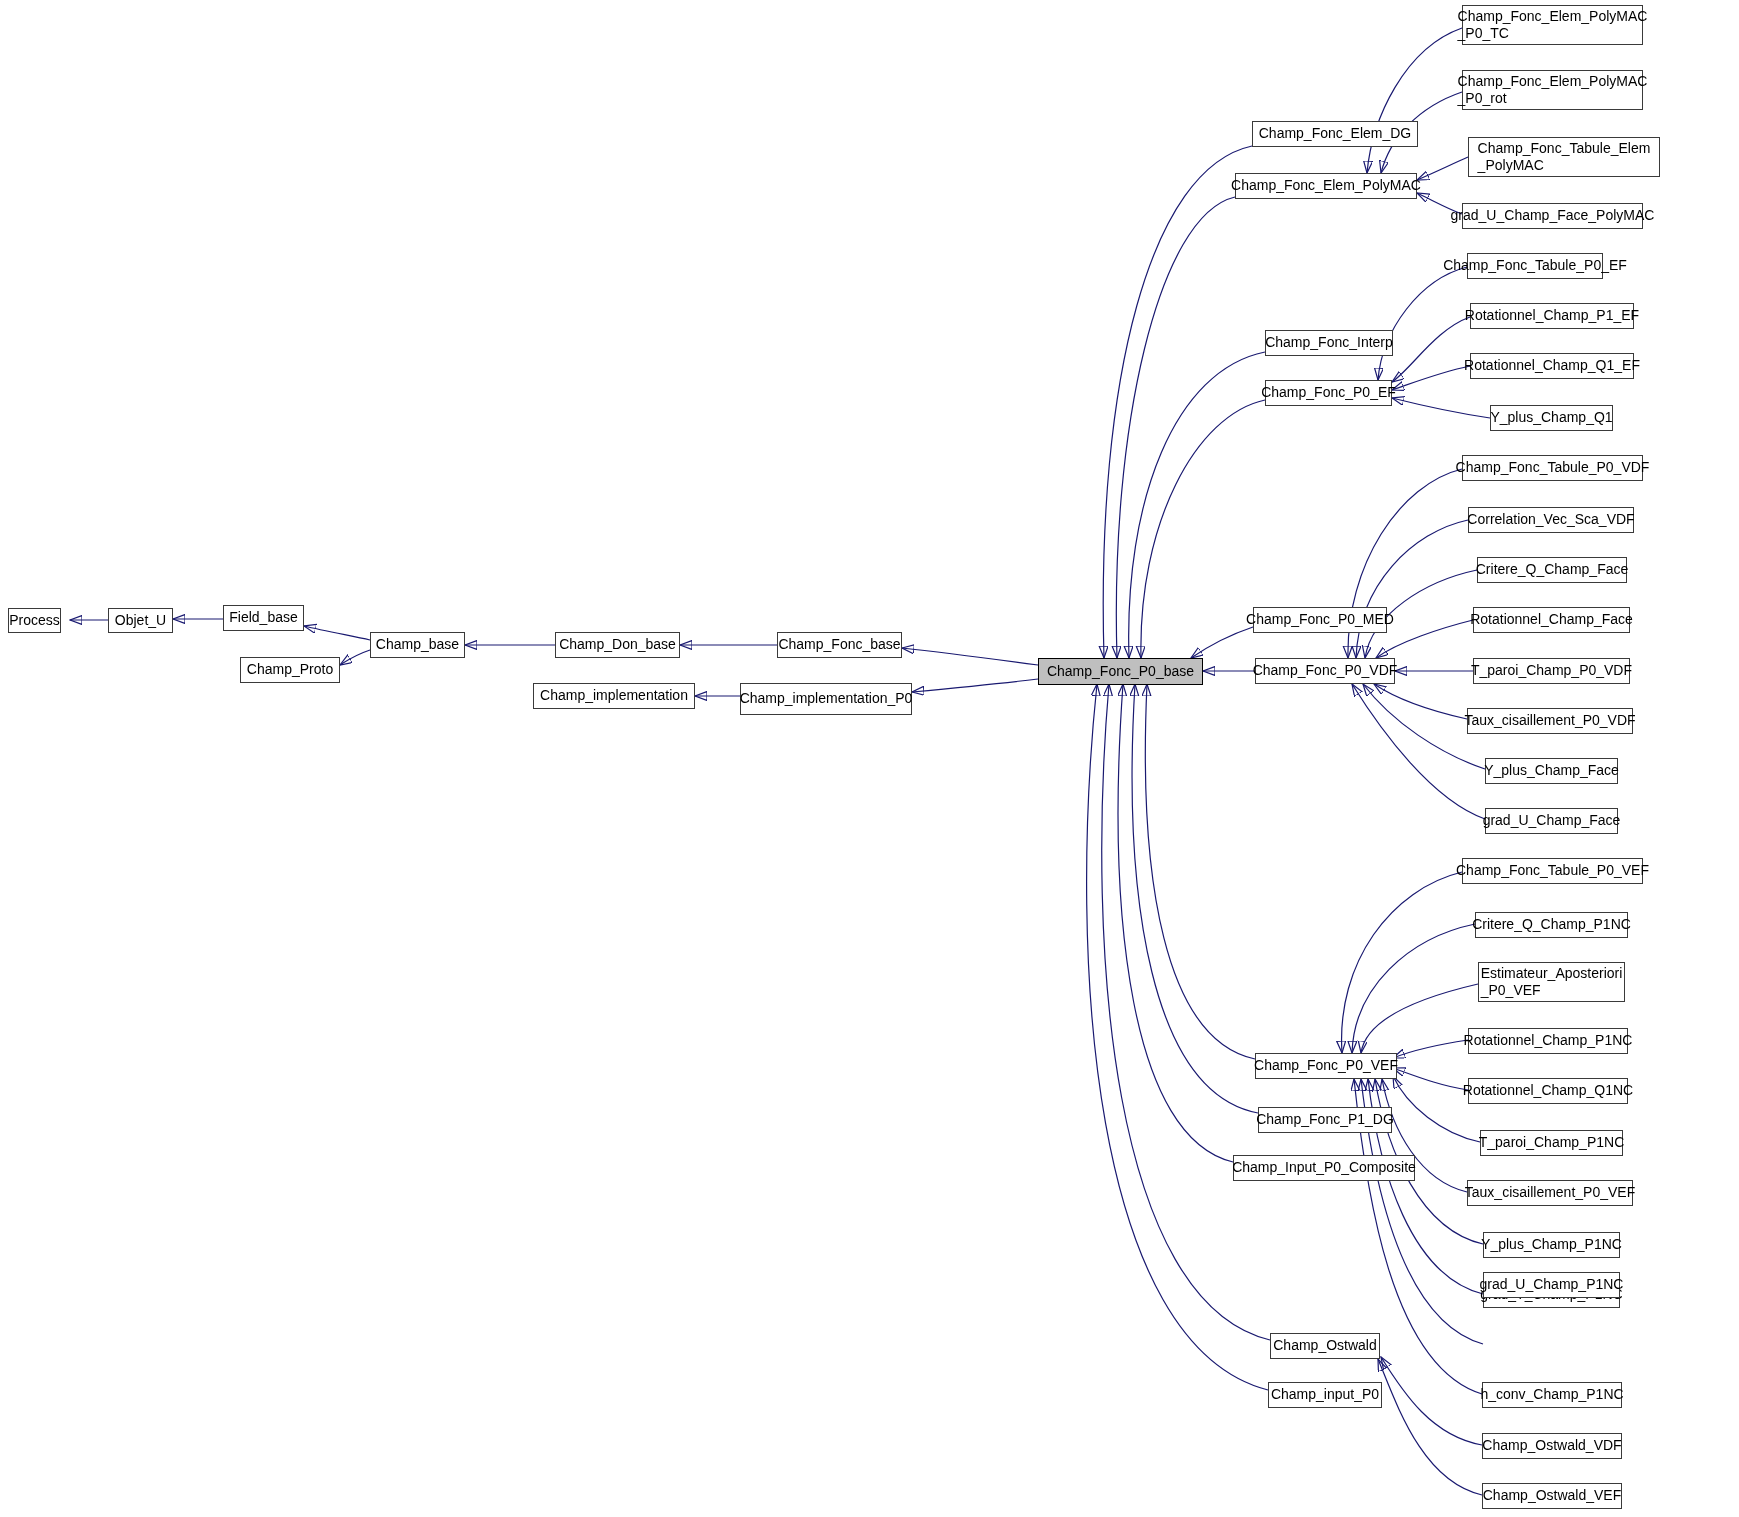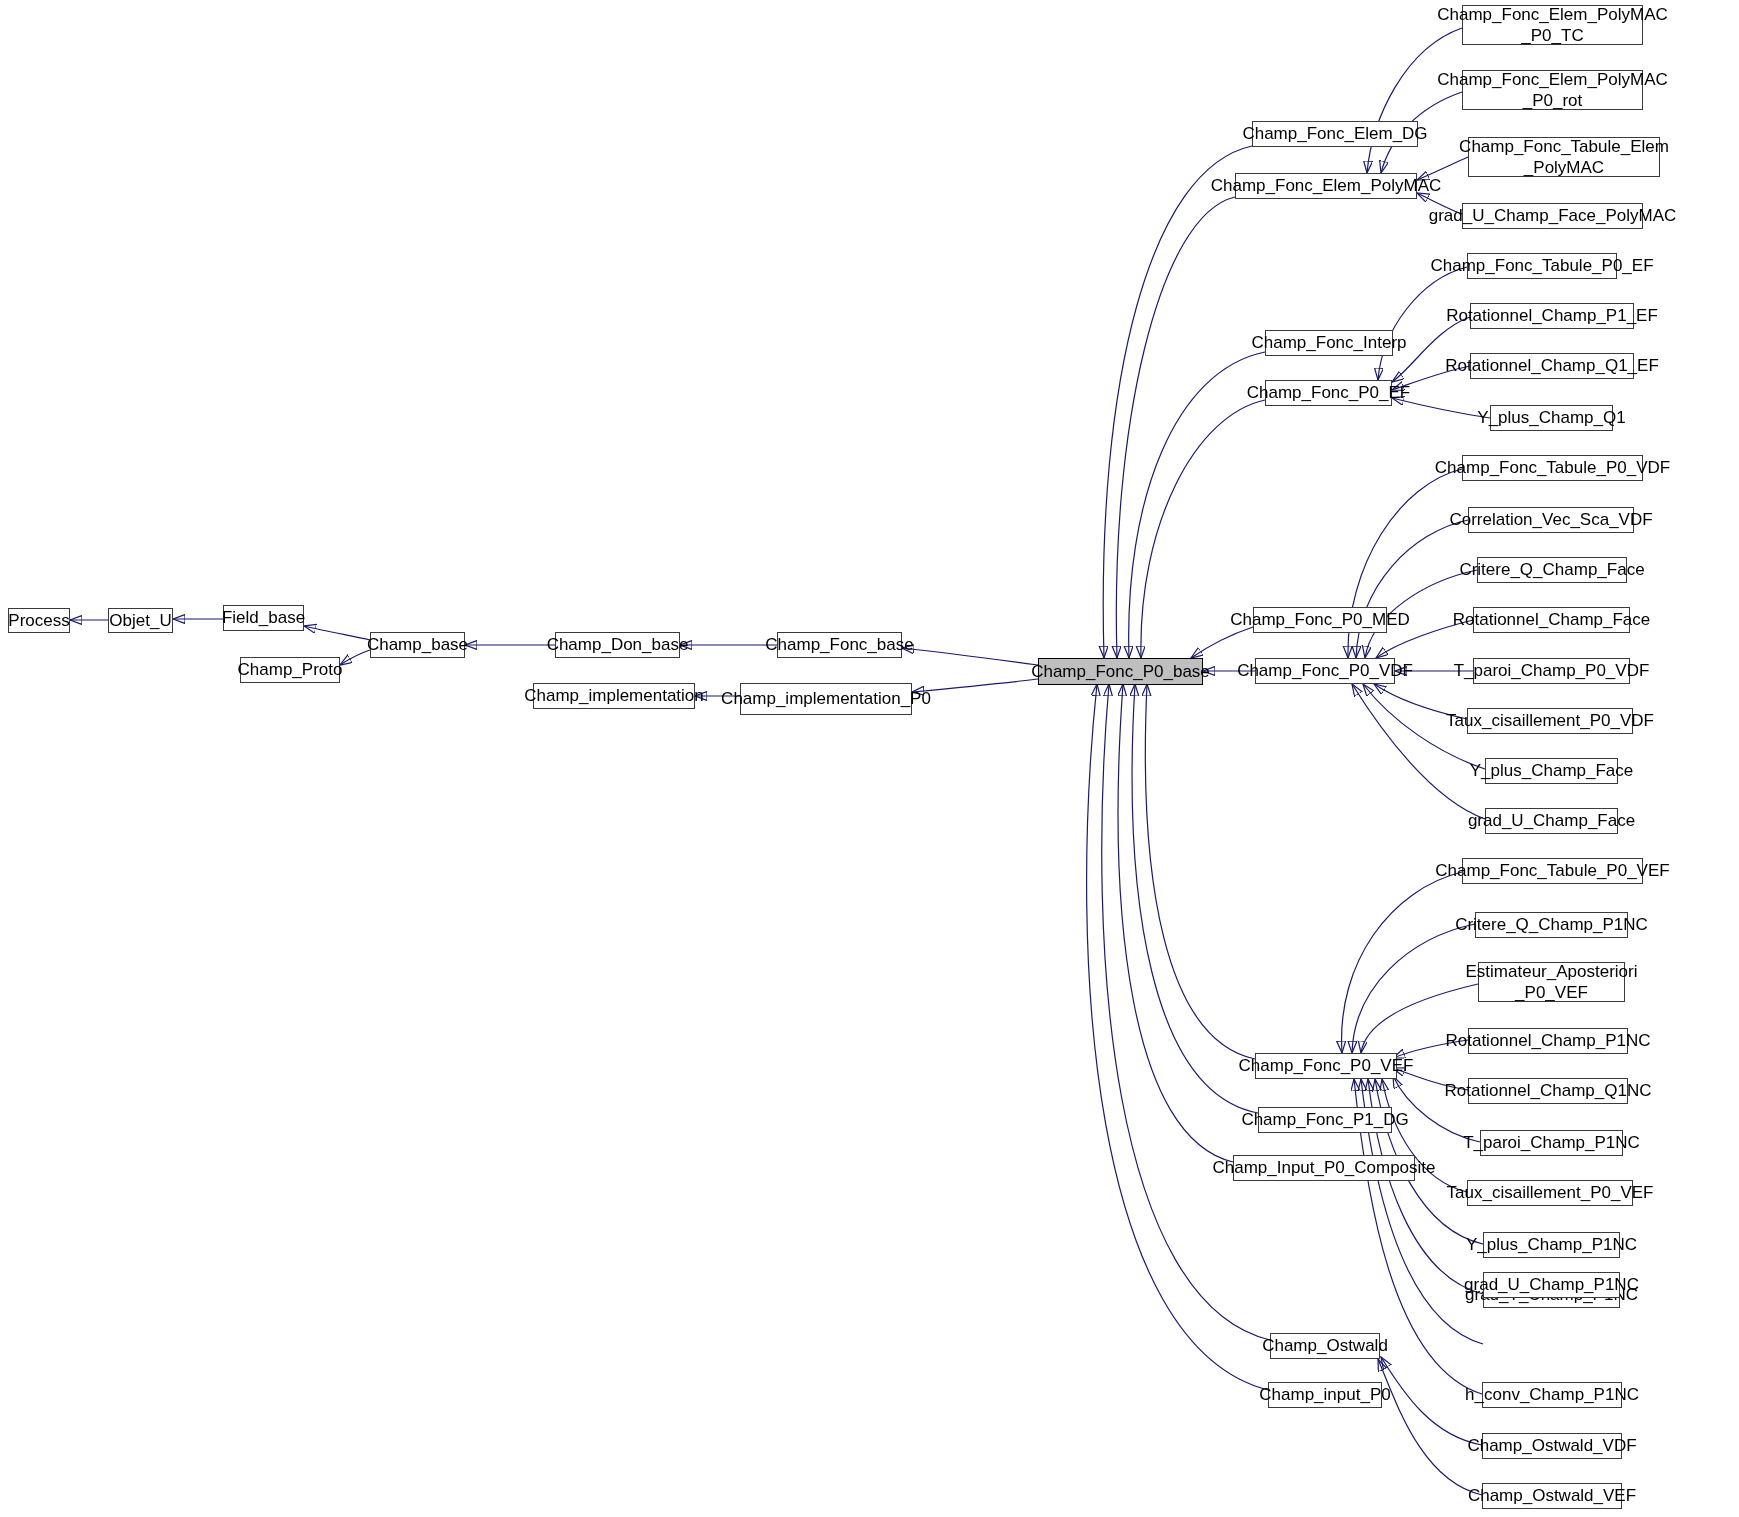--- a/index.html
+++ b/index.html
@@ -1,22 +1,22 @@
 <!DOCTYPE html>
 <html><head>
 <meta charset="utf-8">
 <style>
   html,body{margin:0;padding:0;background:#ffffff;}
   #canvas{position:relative;width:1739px;height:1517px;background:#ffffff;overflow:hidden;
           font-family:"Liberation Sans", sans-serif;}
   #edges{position:absolute;left:0;top:0;}
   #edges path{fill:none;stroke:#191970;stroke-width:1.2px;}
   .node{position:absolute;box-sizing:border-box;background:#ffffff;border:1px solid #3a3a3a;
-        display:flex;align-items:center;justify-content:center;text-align:center;
-        font-size:17px;color:#000;line-height:1.25;white-space:pre-line;cursor:pointer;}
+        display:flex;align-items:center;justify-content:center;
+        font-size:14px;color:#000;line-height:1.25;white-space:pre-line;cursor:pointer;}
   .node.selected{background:#bfbfbf;border-color:#000000;}
 </style>
 </head>
 <body>
 
 <div id="canvas">
 
   <svg id="edges" width="1739" height="1517" viewBox="0 0 1739 1517">
     <defs>
       <marker id="arrow" markerWidth="13" markerHeight="10" refX="12" refY="4.5" orient="auto" markerUnits="userSpaceOnUse">
@@ -67,21 +67,21 @@
     <path d="M1480,1142 C1442,1134 1407,1106 1393,1076" marker-end="url(#arrow)"></path>
     <path d="M1467,1192 C1421,1181 1392,1132 1382,1079" marker-end="url(#arrow)"></path>
     <path d="M1483,1244 C1421,1230 1387,1152 1375,1079" marker-end="url(#arrow)"></path>
     <path d="M1483,1294 C1411,1276 1379,1172 1368,1079" marker-end="url(#arrow)"></path>
     <path d="M1483,1344 C1401,1321 1373,1182 1361,1079" marker-end="url(#arrow)"></path>
     <path d="M1482,1394 C1391,1366 1366,1192 1354,1079" marker-end="url(#arrow)"></path>
     <path d="M1482,1445 C1432,1436 1404,1394 1381,1357" marker-end="url(#arrow)"></path>
     <path d="M1482,1495 C1422,1481 1397,1405 1378,1359" marker-end="url(#arrow)"></path>
   </svg>
 
-  <div class="node" style="left:8px;top:608px;width:62px;height:25px">Process</div>
+  <div class="node" style="left:8px;top:608px;width:53px;height:25px">Process</div>
   <div class="node" style="left:108px;top:608px;width:65px;height:25px">Objet_U</div>
   <div class="node" style="left:223px;top:605px;width:81px;height:26px">Field_base</div>
   <div class="node" style="left:240px;top:657px;width:100px;height:26px">Champ_Proto</div>
   <div class="node" style="left:370px;top:632px;width:95px;height:26px">Champ_base</div>
   <div class="node" style="left:555px;top:632px;width:125px;height:26px">Champ_Don_base</div>
   <div class="node" style="left:777px;top:632px;width:125px;height:26px">Champ_Fonc_base</div>
   <div class="node" style="left:533px;top:683px;width:162px;height:26px">Champ_implementation</div>
   <div class="node" style="left:740px;top:683px;width:172px;height:32px">Champ_implementation_P0</div>
   <div class="node selected" style="left:1038px;top:658px;width:165px;height:27px">Champ_Fonc_P0_base</div>
 
@@ -97,21 +97,21 @@
   <div class="node" style="left:1270px;top:1333px;width:110px;height:26px">Champ_Ostwald</div>
   <div class="node" style="left:1268px;top:1382px;width:114px;height:26px">Champ_input_P0</div>
 
   <div class="node" style="left:1462px;top:5px;width:181px;height:40px">Champ_Fonc_Elem_PolyMAC
 _P0_TC</div>
   <div class="node" style="left:1462px;top:70px;width:181px;height:40px">Champ_Fonc_Elem_PolyMAC
 _P0_rot</div>
   <div class="node" style="left:1468px;top:137px;width:192px;height:40px">Champ_Fonc_Tabule_Elem
 _PolyMAC</div>
   <div class="node" style="left:1462px;top:203px;width:181px;height:26px">grad_U_Champ_Face_PolyMAC</div>
-  <div class="node" style="left:1467px;top:253px;width:150px;height:26px">Champ_Fonc_Tabule_P0_EF</div>
+  <div class="node" style="left:1467px;top:253px;width:136px;height:26px">Champ_Fonc_Tabule_P0_EF</div>
   <div class="node" style="left:1470px;top:303px;width:164px;height:26px">Rotationnel_Champ_P1_EF</div>
   <div class="node" style="left:1470px;top:353px;width:164px;height:26px">Rotationnel_Champ_Q1_EF</div>
   <div class="node" style="left:1490px;top:405px;width:123px;height:26px">Y_plus_Champ_Q1</div>
   <div class="node" style="left:1462px;top:455px;width:181px;height:26px">Champ_Fonc_Tabule_P0_VDF</div>
   <div class="node" style="left:1468px;top:507px;width:166px;height:26px">Correlation_Vec_Sca_VDF</div>
   <div class="node" style="left:1477px;top:557px;width:150px;height:26px">Critere_Q_Champ_Face</div>
   <div class="node" style="left:1473px;top:607px;width:157px;height:26px">Rotationnel_Champ_Face</div>
   <div class="node" style="left:1473px;top:658px;width:157px;height:26px">T_paroi_Champ_P0_VDF</div>
   <div class="node" style="left:1467px;top:708px;width:166px;height:26px">Taux_cisaillement_P0_VDF</div>
   <div class="node" style="left:1485px;top:758px;width:133px;height:26px">Y_plus_Champ_Face</div>

